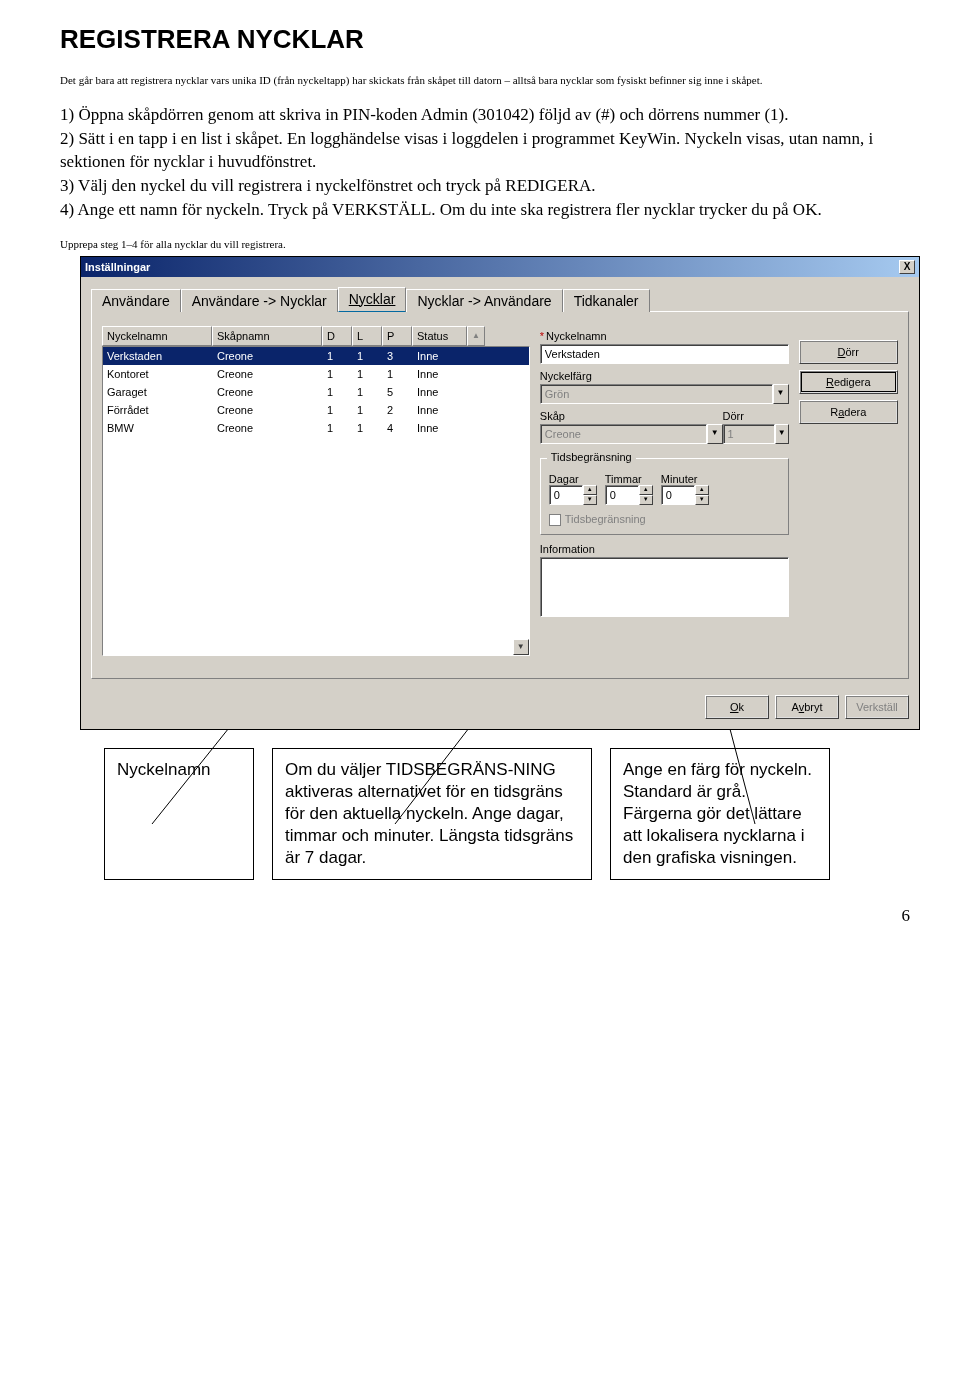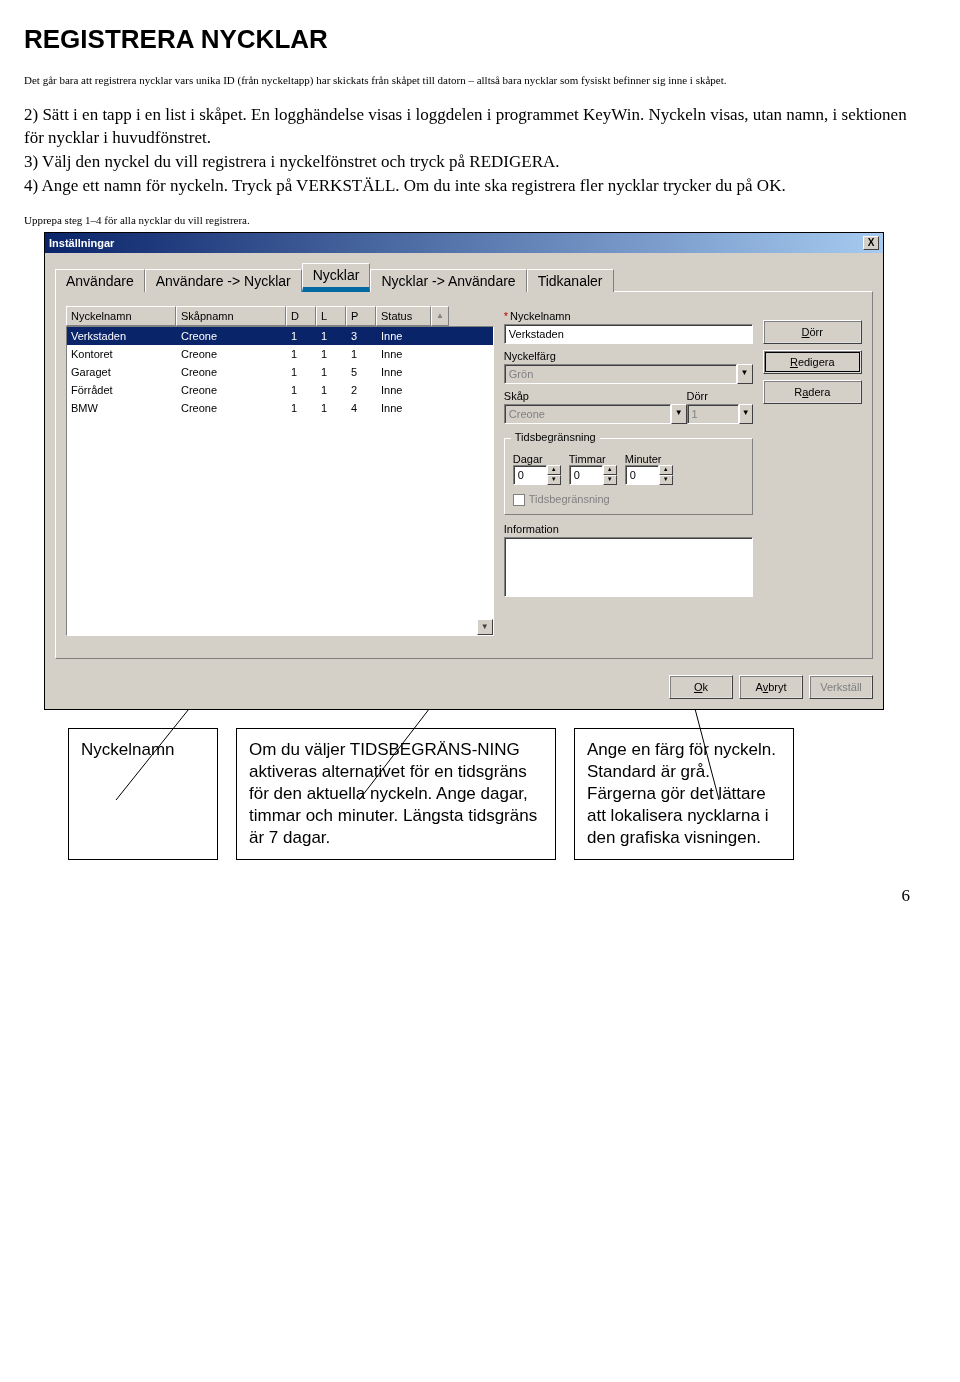--- a/index.html
+++ b/index.html
@@ -4,21 +4,21 @@
 <style>
   * { box-sizing: border-box; }
   body {
     margin: 0;
     padding: 0;
     background: #fff;
     font-family: "Times New Roman", serif;
     width: 960px;
   }
   .doc {
-    padding: 24px 40px 20px 24px;
+    padding: 24px 40px 20px 60px;
   }
   h1 {
     font-family: Arial, sans-serif;
     font-size: 26px;
     font-weight: bold;
     margin: 0 0 18px 0;
   }
   .intro {
     font-size: 11px;
     line-height: 1.35;
@@ -89,24 +89,25 @@
     border-left: 1px solid #fff;
     border-bottom: none;
     background: #d4d0c8;
     padding: 3px 10px;
     margin-right: 0;
     position: relative;
     top: 0;
     font-size: 14px;
   }
   .tab.active {
-    border-bottom: 5px solid #0369a1;
+    border-bottom: 1px solid #0369a1;
     z-index: 2;
     font-weight: normal;
     padding-bottom: 4px;
+    text-decoration: underline;
   }
   .tab-panel {
     border: 1px solid #808080;
     border-top-color: #fff;
     border-left-color: #fff;
     background: #d4d0c8;
     padding: 14px 10px 22px 10px;
     display: flex;
     gap: 10px;
   }
@@ -350,20 +351,21 @@
     font-size: 17px;
   }
 </style>
 </head>
 <body>
 
 <div class="doc">
   <h1>REGISTRERA NYCKLAR</h1>
   <p class="intro">Det går bara att registrera nycklar vars unika ID (från nyckeltapp) har skickats från skåpet till datorn – alltså bara nycklar som fysiskt befinner sig inne i skåpet.</p>
   <ol class="steps">
+    <li>1)  Öppna skåpdörren genom att skriva in PIN-koden Admin (301042) följd av (#) och dörrens nummer (1).</li>
     <li>2)  Sätt i en tapp i en list i skåpet. En logghändelse visas i loggdelen i programmet KeyWin. Nyckeln visas, utan namn, i sektionen för nycklar i huvudfönstret.</li>
     <li>3)  Välj den nyckel du vill registrera i nyckelfönstret och tryck på REDIGERA.</li>
     <li>4)  Ange ett namn för nyckeln. Tryck på VERKSTÄLL. Om du inte ska registrera fler nycklar trycker du på OK.</li>
   </ol>
   <p class="repeat">Upprepa steg 1–4 för alla nycklar du vill registrera.</p>
 
   <div class="dialog-wrap">
     <svg class="arrows" viewBox="0 0 900 620">
       <line x1="475" y1="90" x2="92" y2="568" stroke="#000" stroke-width="1"></line>
       <line x1="530" y1="315" x2="335" y2="568" stroke="#000" stroke-width="1"></line>

